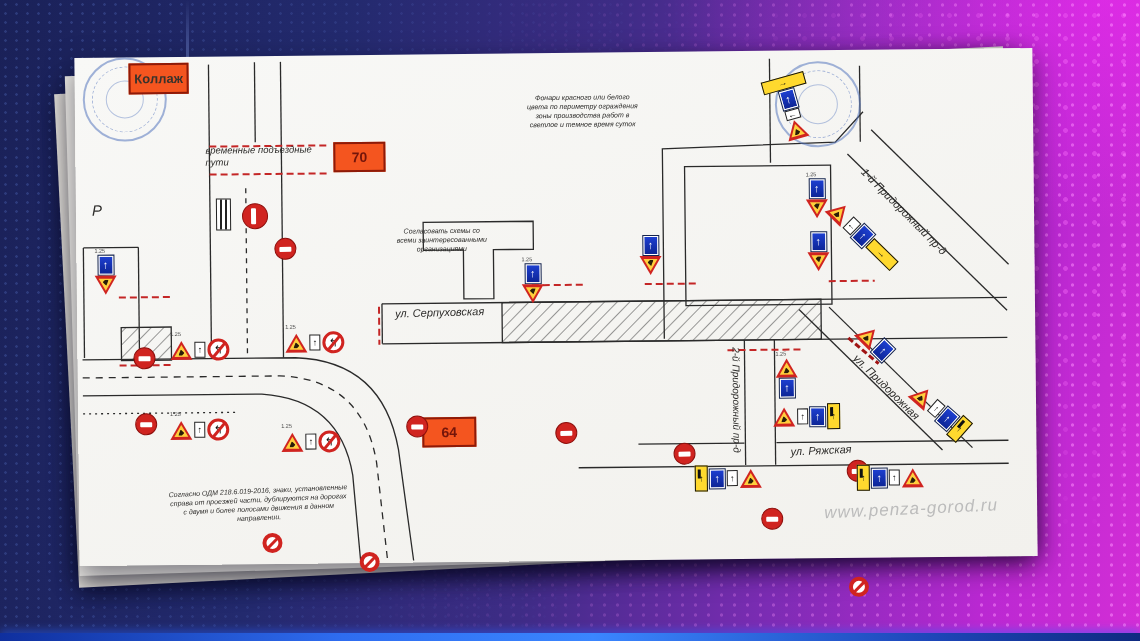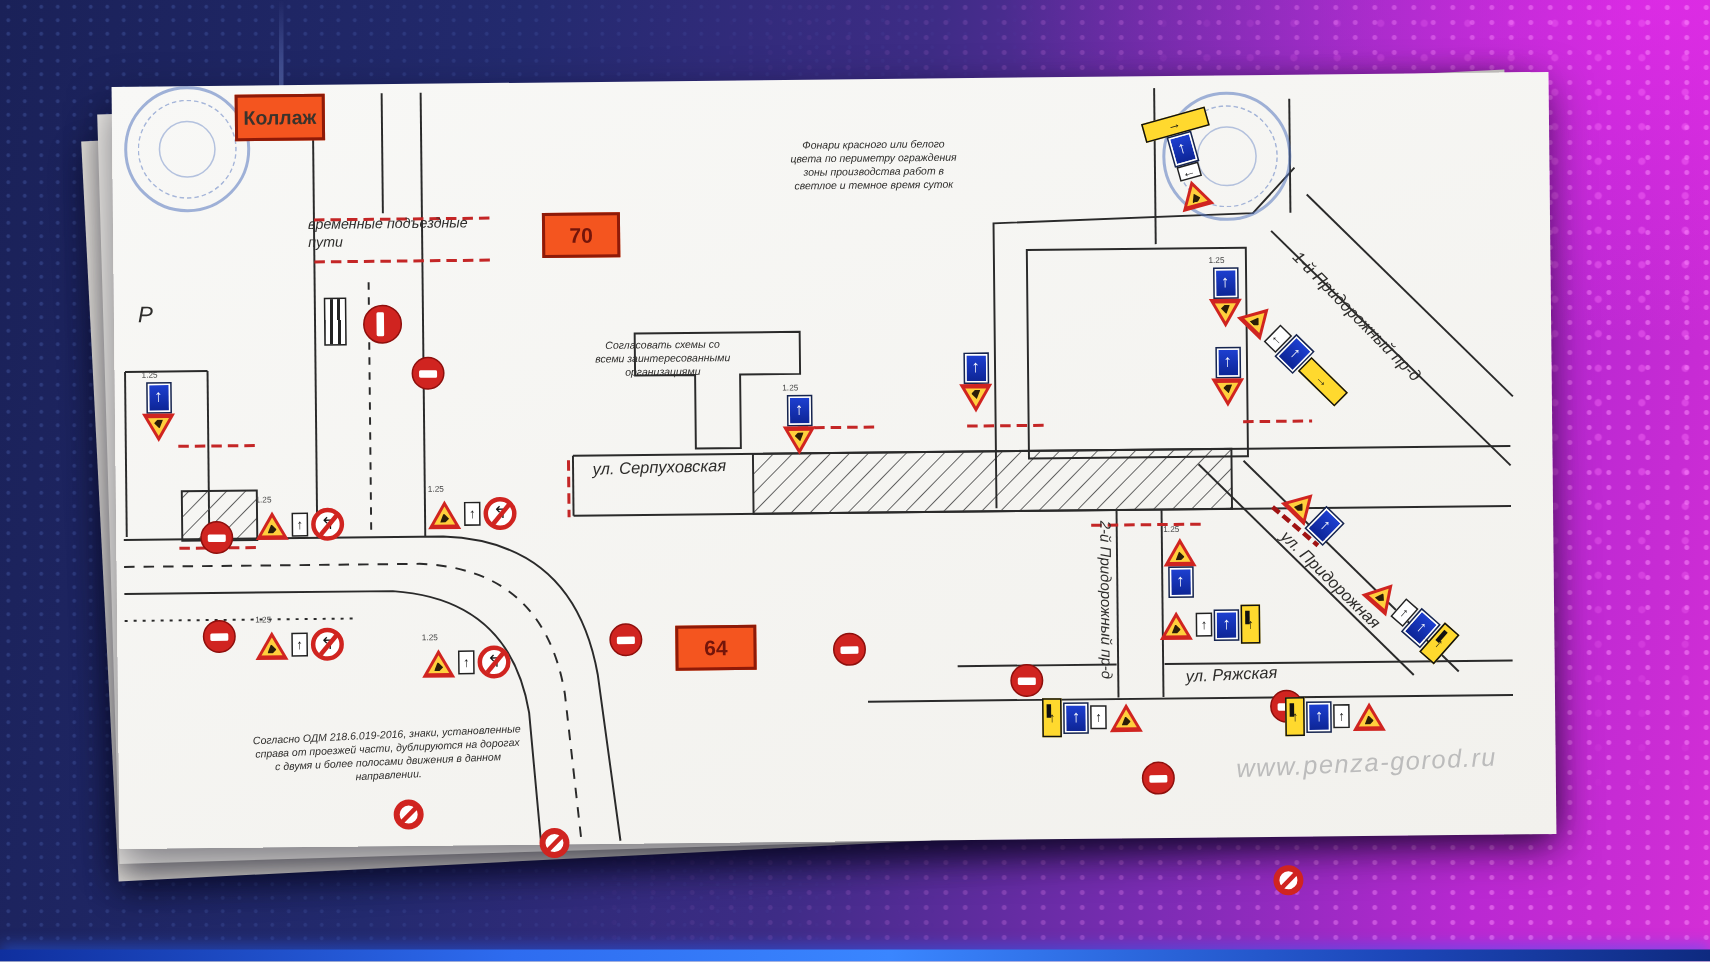--- a/index.html
+++ b/index.html
@@ -42,21 +42,21 @@
 
   
   .stamp{position:absolute;border-radius:50%;border:2px solid rgba(86,118,190,.55);}
   .stamp::before{content:"";position:absolute;inset:7px;border-radius:50%;
     border:1.5px dashed rgba(86,118,190,.5);}
   .stamp::after{content:"";position:absolute;inset:21px;border-radius:50%;
     border:1.5px solid rgba(86,118,190,.42);}
 
   
   .badge{position:absolute;background:#f4551f;border:2px solid #8e1a08;color:#73150a;
-    display:flex;align-items:center;justify-content:center;font-weight:bold;font-size:14px;margin-left:28px;}
+    display:flex;align-items:center;justify-content:center;font-weight:bold;font-size:14px;}
   .collage{color:#3a332c;font-size:13px;font-weight:bold;}
   .note{position:absolute;color:#2e2d2b;font-size:7px;line-height:1.3;
     font-style:italic;white-space:pre-line;}
   .street{position:absolute;color:#2e2d2b;font-style:italic;font-size:11px;white-space:nowrap;}
   .watermark{position:absolute;color:#bcbcbc;font-style:italic;font-size:17px;
     letter-spacing:1px;transform:rotate(-2deg);}
   .parkP{position:absolute;font-size:15px;color:#2e2d2b;font-style:italic;}
 
   
   .abs{position:absolute;}

